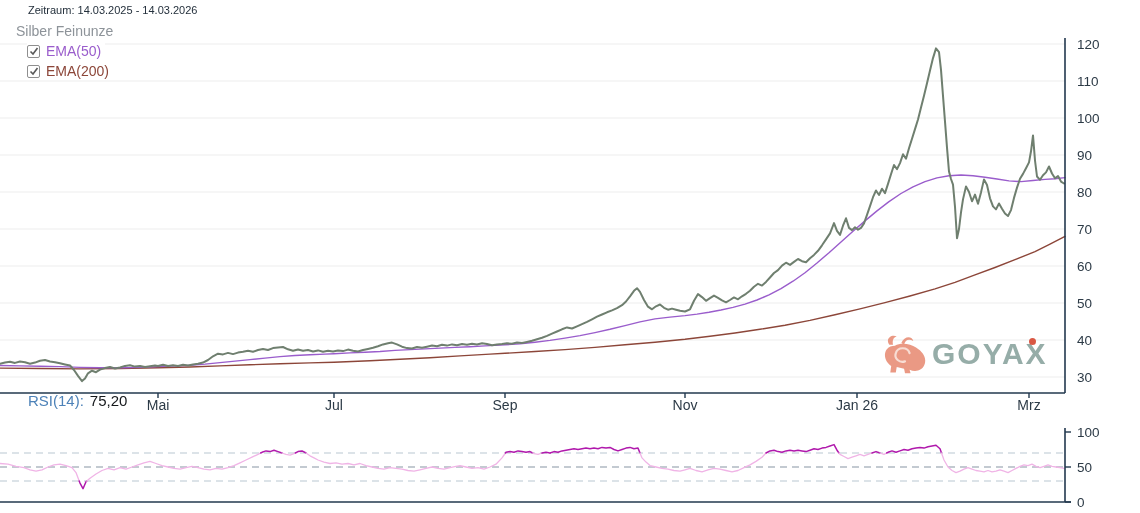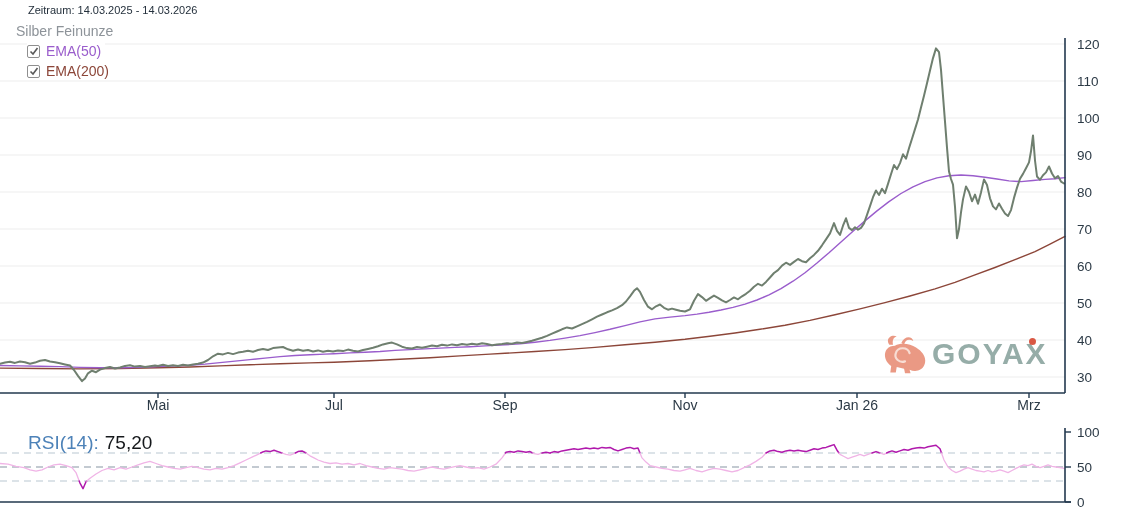--- a/index.html
+++ b/index.html
@@ -7,21 +7,21 @@
          font-family:"Liberation Sans", sans-serif;}
   .abs{position:absolute;}
   #period{left:28px;top:4px;font-size:11px;color:#24303c;}
   #instrument{left:16px;top:23px;font-size:14px;color:#8d9399;}
   .legend-row{left:27px;height:16px;display:flex;align-items:center;gap:6px;background:#fff;padding-right:4px;}
   #legend-row-0{top:43px;}
   #legend-row-1{top:63px;}
   .cbx{width:13px;height:13px;border:1px solid #8f8f8f;border-radius:2px;background:#fff;
        display:flex;align-items:center;justify-content:center;box-sizing:border-box;}
   .legend-label{font-size:14px;line-height:16px;}
-  #rsi-caption{left:28px;top:432px;font-size:19px;}
+  #rsi-caption{left:28px;top:392px;font-size:15px;}
   #rsi-label{color:#4d82b8;}
   #rsi-value{color:#15181b;margin-left:6px;}
   #logo{left:882px;top:334px;display:flex;align-items:center;opacity:.95;}
   #logo-text{font-size:30px;font-weight:bold;letter-spacing:2px;color:#91a9a4;margin-left:4px;}
   #logo-dot{position:absolute;left:147px;top:4px;width:7px;height:7px;border-radius:50%;background:#d8503b;}
   svg{display:block;}
 </style>
 </head>
 <body>
 

